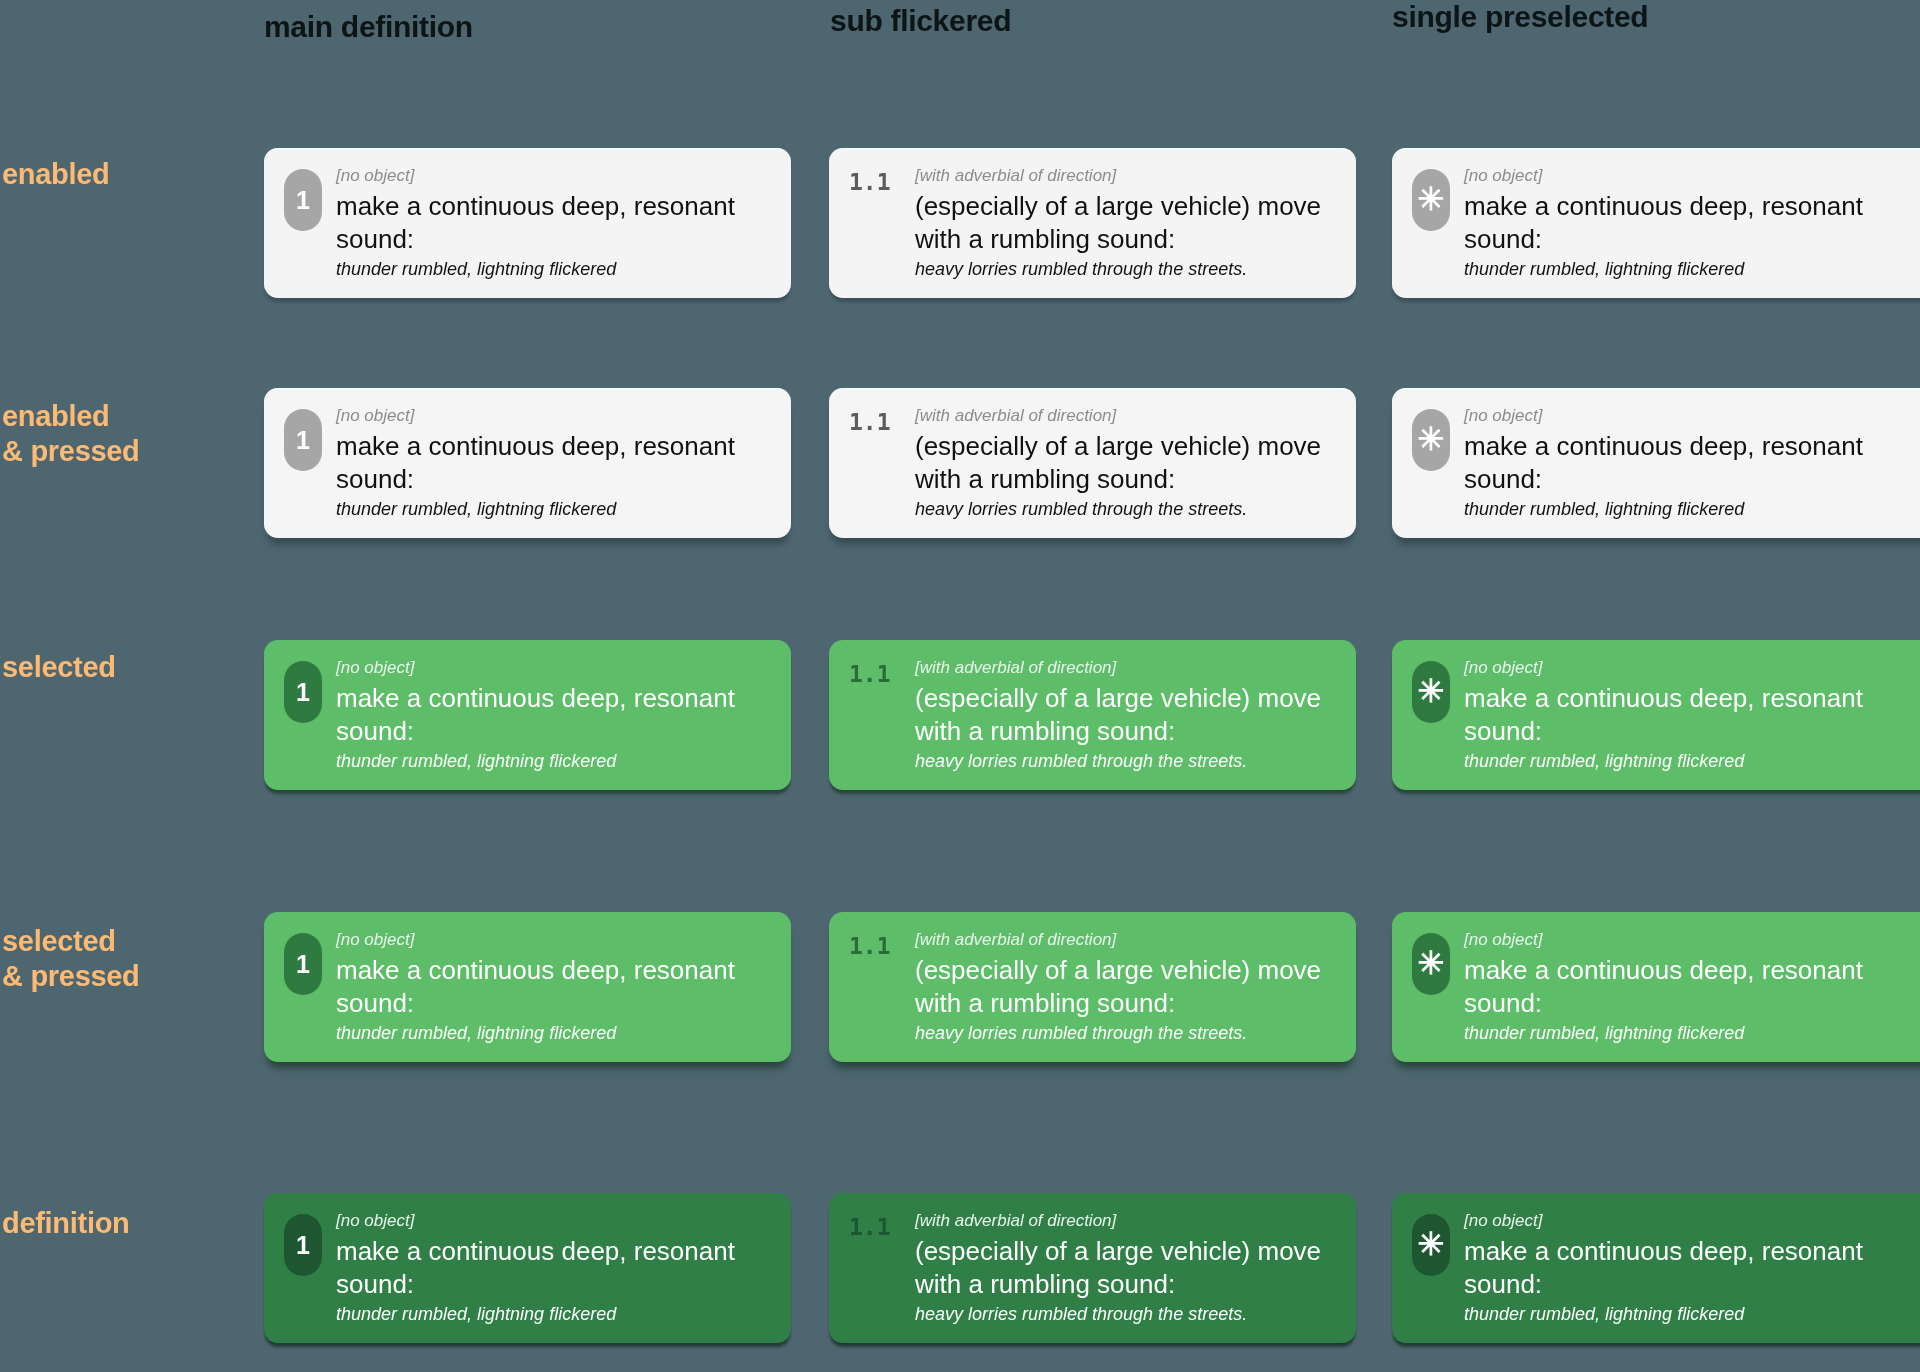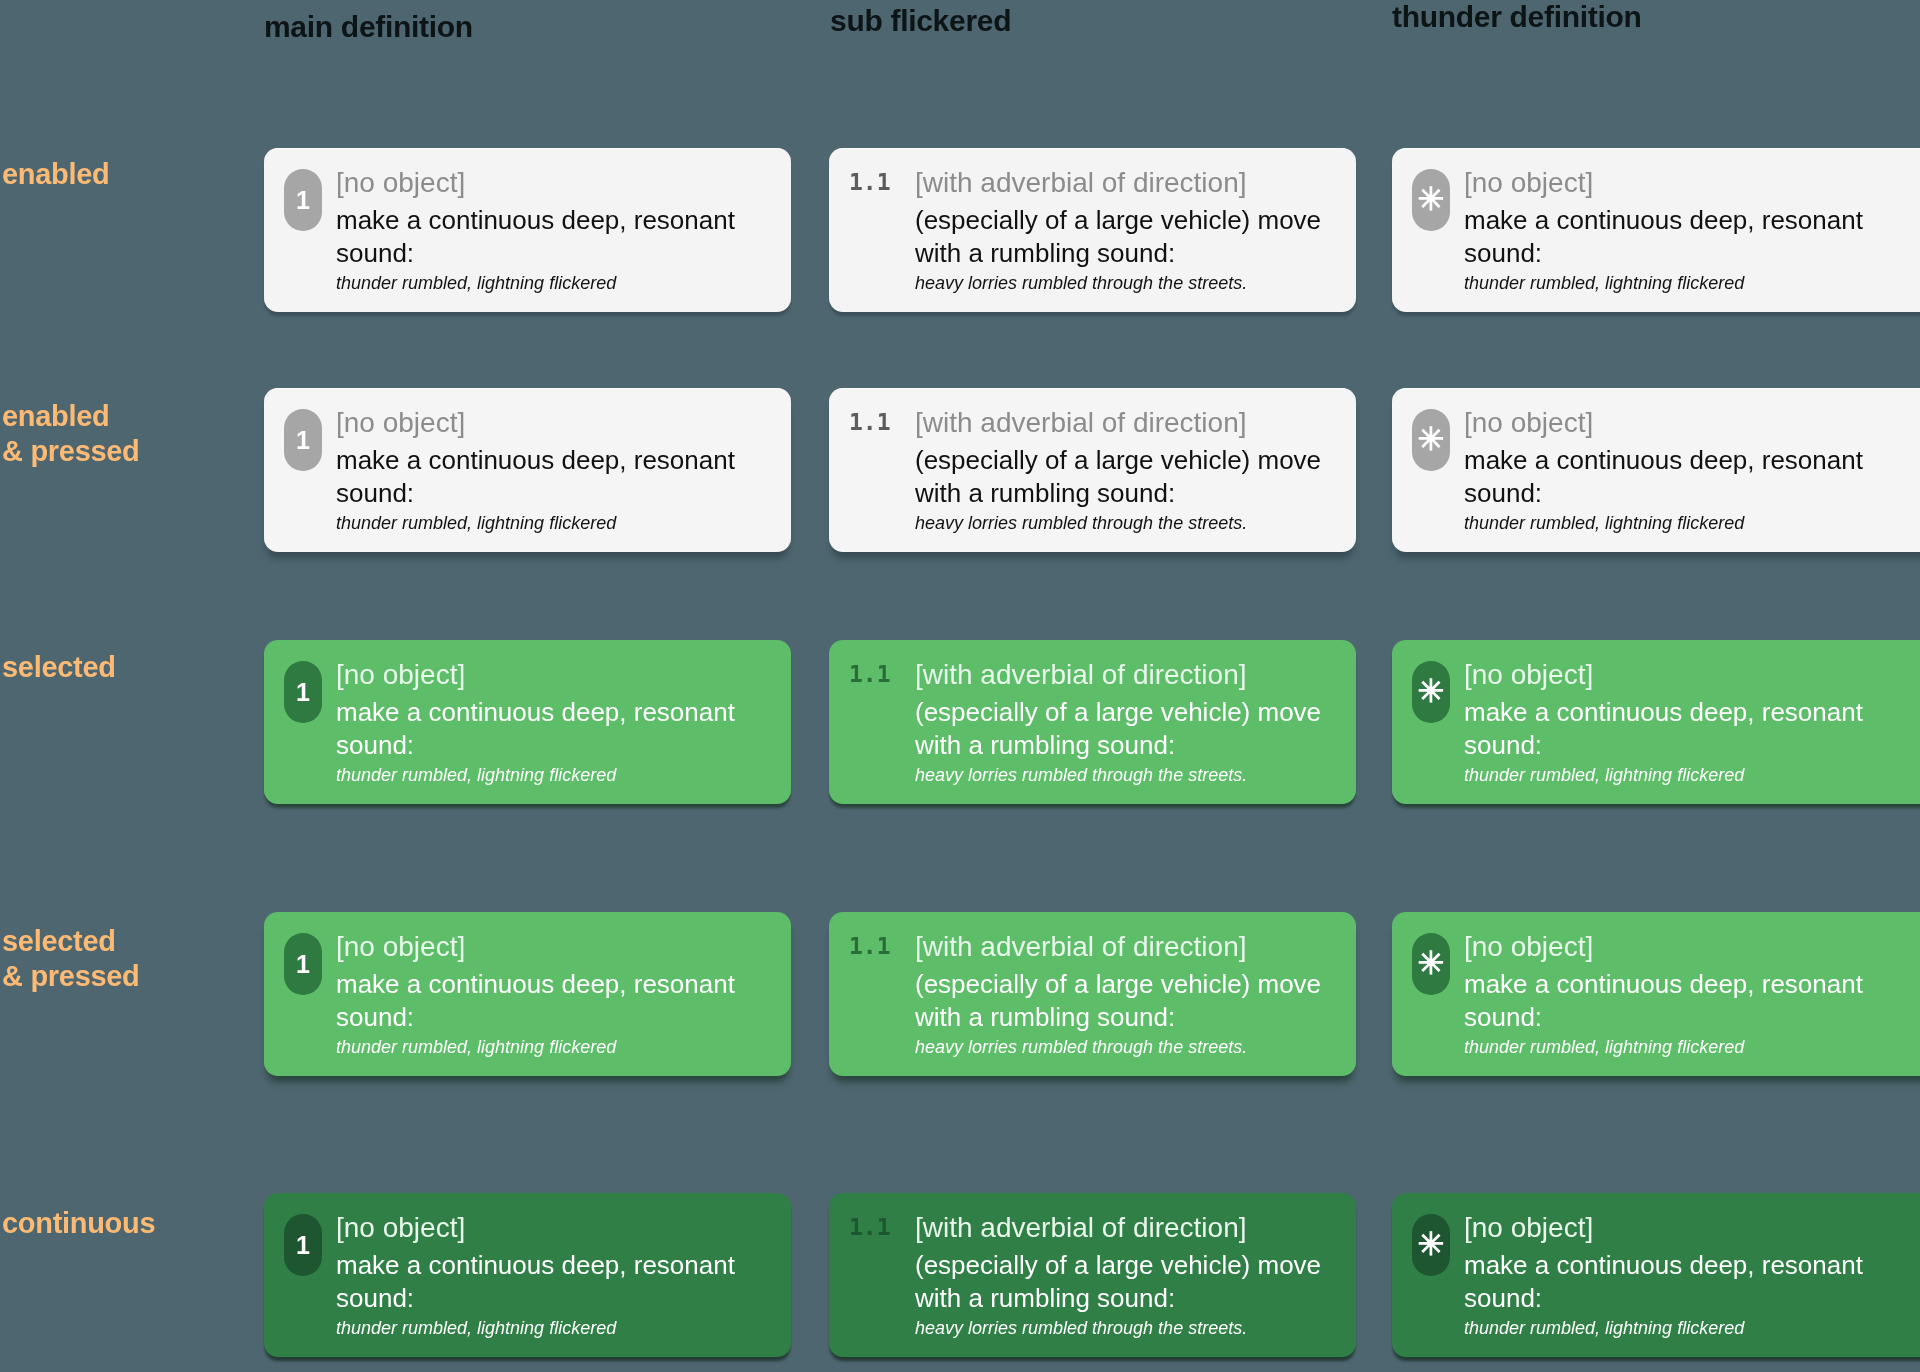--- a/index.html
+++ b/index.html
@@ -126,21 +126,22 @@
   .subnum.grey { color: #5c5c5c; }
   .subnum.green { color: #2a6b39; }
   .subnum.dark { color: #1d5630; }
 
   
   .body {
     flex: 1 1 auto;
     min-width: 0;
   }
   .grammar {
-    font-size: 28px;
+    font-style: italic;
+    font-size: 17px;
     line-height: 1.25;
     margin-bottom: 4px;
   }
   .gloss {
     font-size: 26px;
     line-height: 1.25;
     margin-bottom: 3px;
   }
   .example {
     font-style: italic;
@@ -156,29 +157,29 @@
   .t-light .gloss   { color: #ffffff; }
   .t-light .example { color: #ffffff; }
 </style>
 </head>
 <body>
 
 <div class="grid">
 
   <div class="col-header c0">main definition</div>
   <div class="col-header c1">sub flickered</div>
-  <div class="col-header c2">thunder definition</div>
+  <div class="col-header c2">single preselected</div>
 
   <div class="row-label r0">enabled</div>
   <div class="row-label r1">enabled
 &amp; pressed</div>
   <div class="row-label r2">selected</div>
   <div class="row-label r3">selected
 &amp; pressed</div>
-  <div class="row-label r4">continuous</div>
+  <div class="row-label r4">definition</div>
 
   <div class="card col0 rr0 v-enabled t-dark">
     <div class="badge grey">1</div>
     <div class="body">
       <div class="grammar">[no object]</div>
       <div class="gloss">make a continuous deep, resonant sound:</div>
       <div class="example">thunder rumbled, lightning flickered</div>
     </div>
   </div>
 

